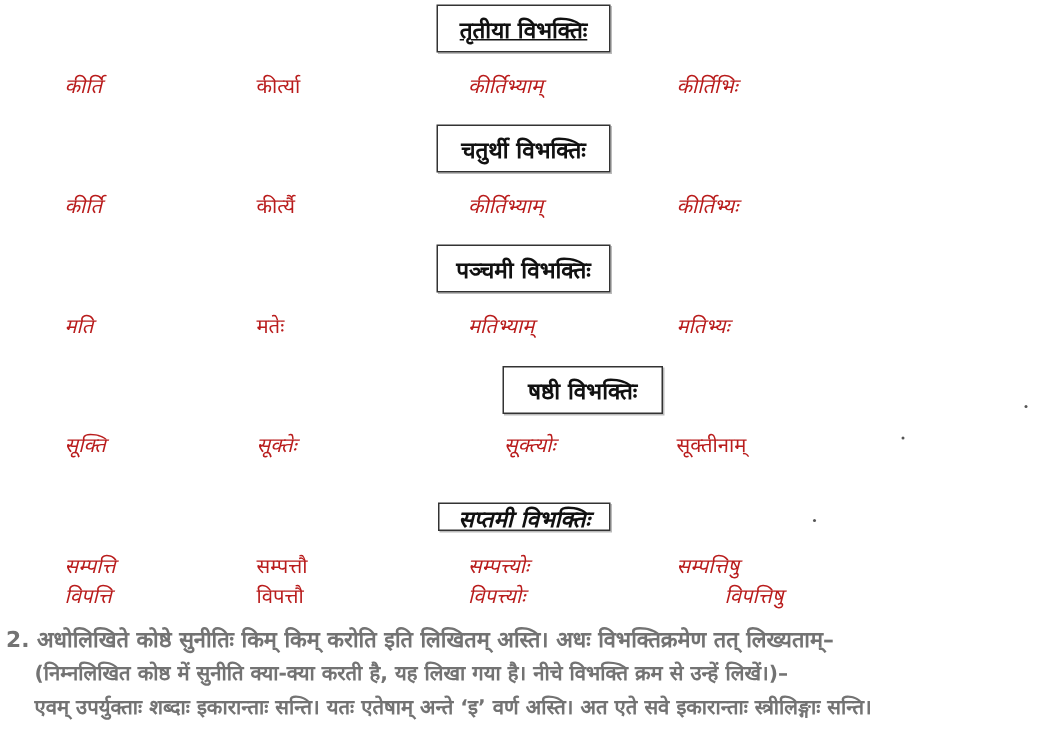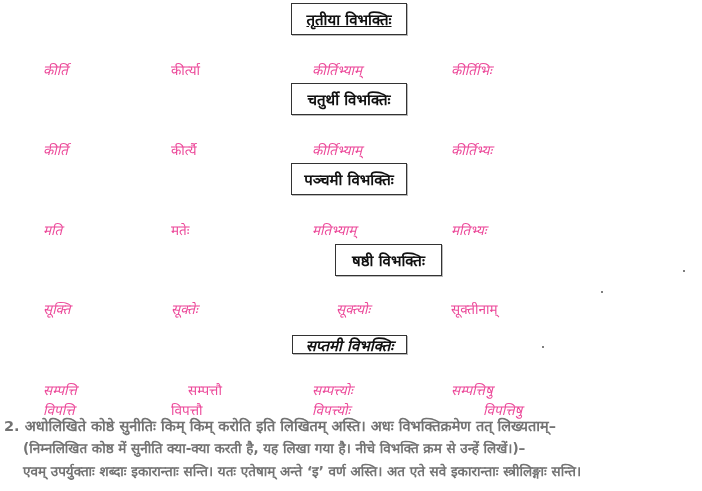--- a/index.html
+++ b/index.html
@@ -30,26 +30,26 @@
       box-shadow: 1px 1px 0 #bbb;
     }
     .word-row {
       position: absolute;
       left: 0;
       width: 702px;
       height: 20px;
     }
     .word {
       position: absolute;
-      top: 12px;
+      top: 0;
       font-family: "DejaVu Sans", "Liberation Sans", sans-serif;
       font-size: 13.5px;
       line-height: 20px;
       white-space: nowrap;
-      color: #ec4899;
+      color: #b91c1c;
     }
     .word.italic {
       font-style: italic;
     }
     .q-line {
       position: absolute;
       white-space: nowrap;
       font-family: "DejaVu Sans", "Liberation Sans", sans-serif;
       color: #737373;
     }
@@ -113,21 +113,21 @@
   <span class="word italic" style="left:171px;text-align:right;">सूक्तेः</span>
   <span class="word italic" style="left:312px;margin-left:24px;">सूक्त्योः</span>
   <span class="word" style="left:451px;">सूक्तीनाम्</span>
 </div>
 
 <div class="case-box" style="left:292px; top:335px; width:115px; height:19px;font-style:italic;">
   <span>सप्तमी विभक्तिः</span>
 </div>
 <div class="word-row" style="top:368px;">
   <span class="word italic" style="left:43px;">सम्पत्ति</span>
-  <span class="word" style="left:171px;margin-left:17px;">सम्पत्तौ</span>
+  <span class="word" style="left:171px;">सम्पत्तौ</span>
   <span class="word italic" style="left:312px;">सम्पत्त्योः</span>
   <span class="word italic" style="left:451px;">सम्पत्तिषु</span>
 </div>
 <div class="word-row" style="top:388px;">
   <span class="word italic" style="left:43px;">विपत्ति</span>
   <span class="word" style="left:171px;">विपत्तौ</span>
   <span class="word italic" style="left:312px;">विपत्त्योः</span>
   <span class="word italic" style="left:451px;margin-left:32px;">विपत्तिषु</span>
 </div>
 

